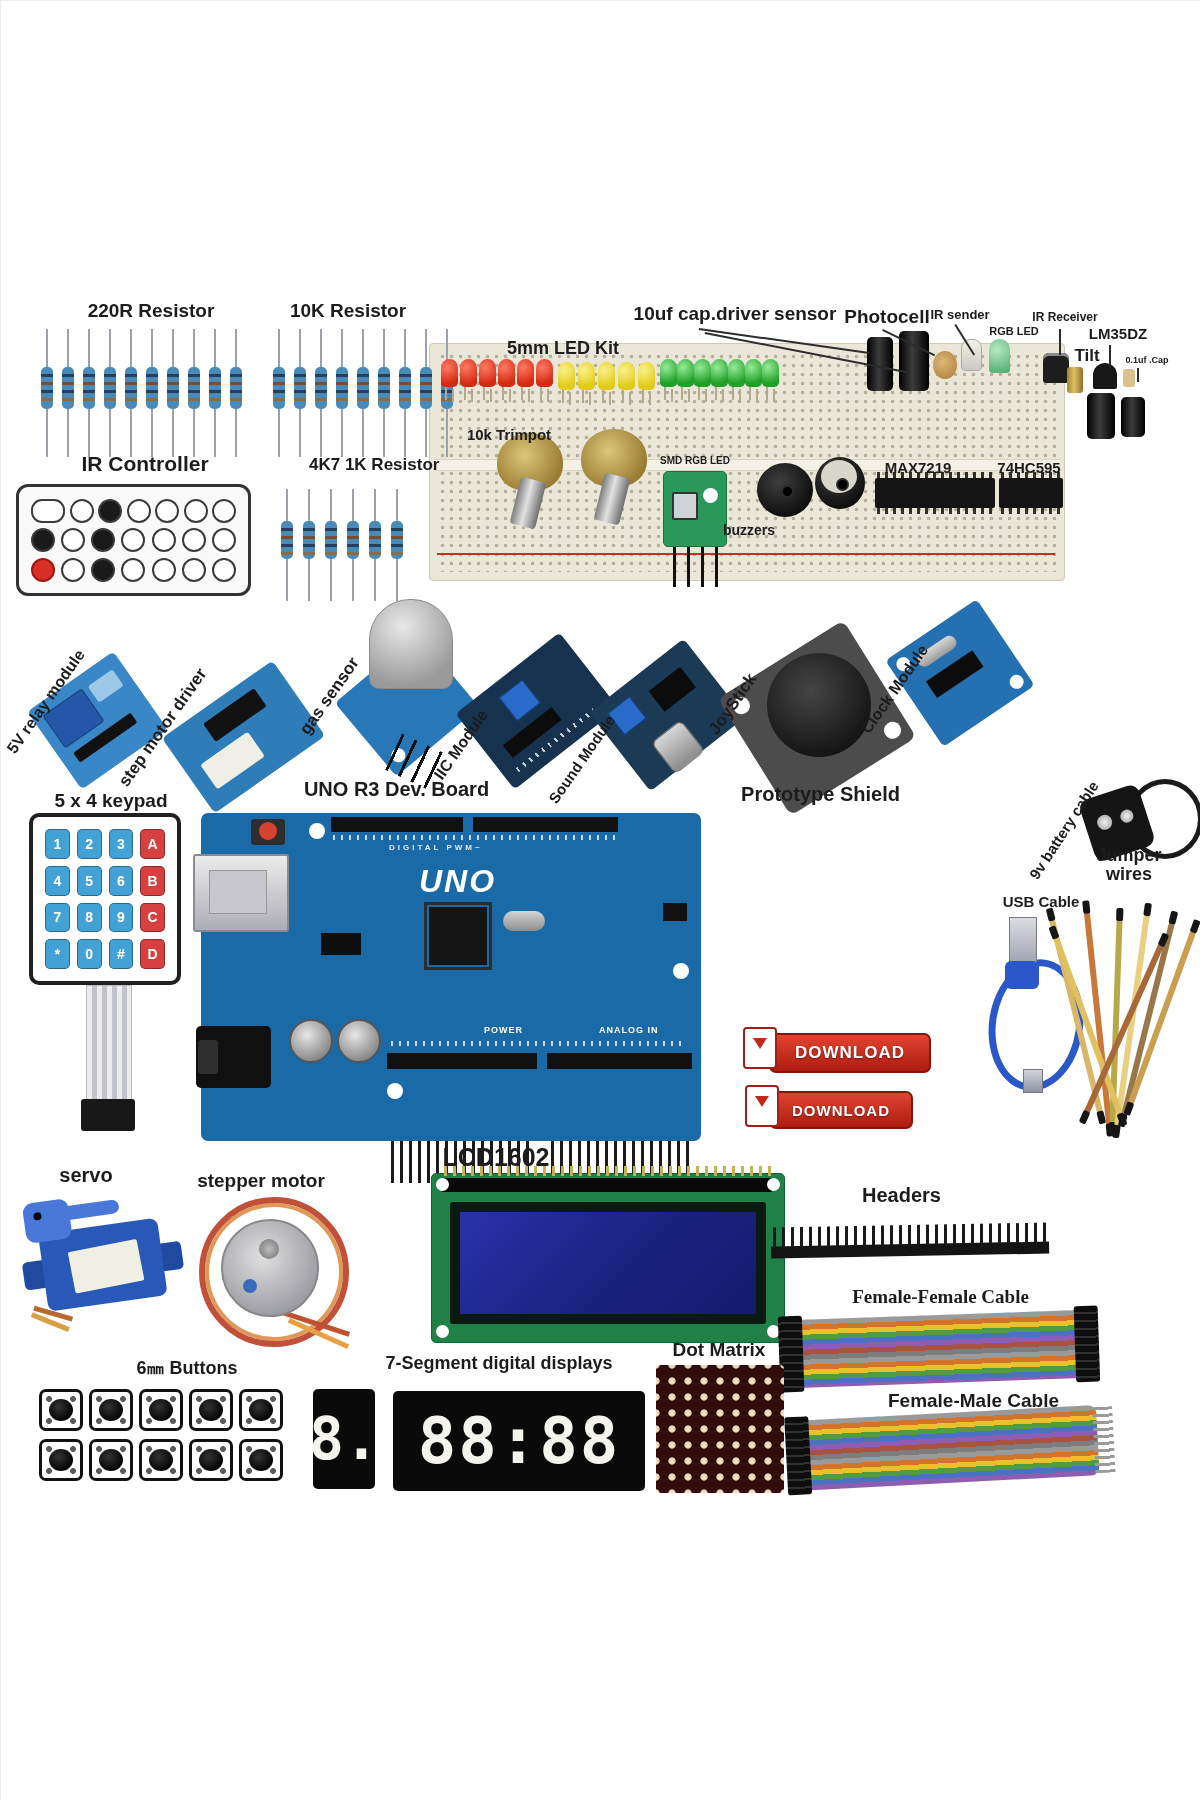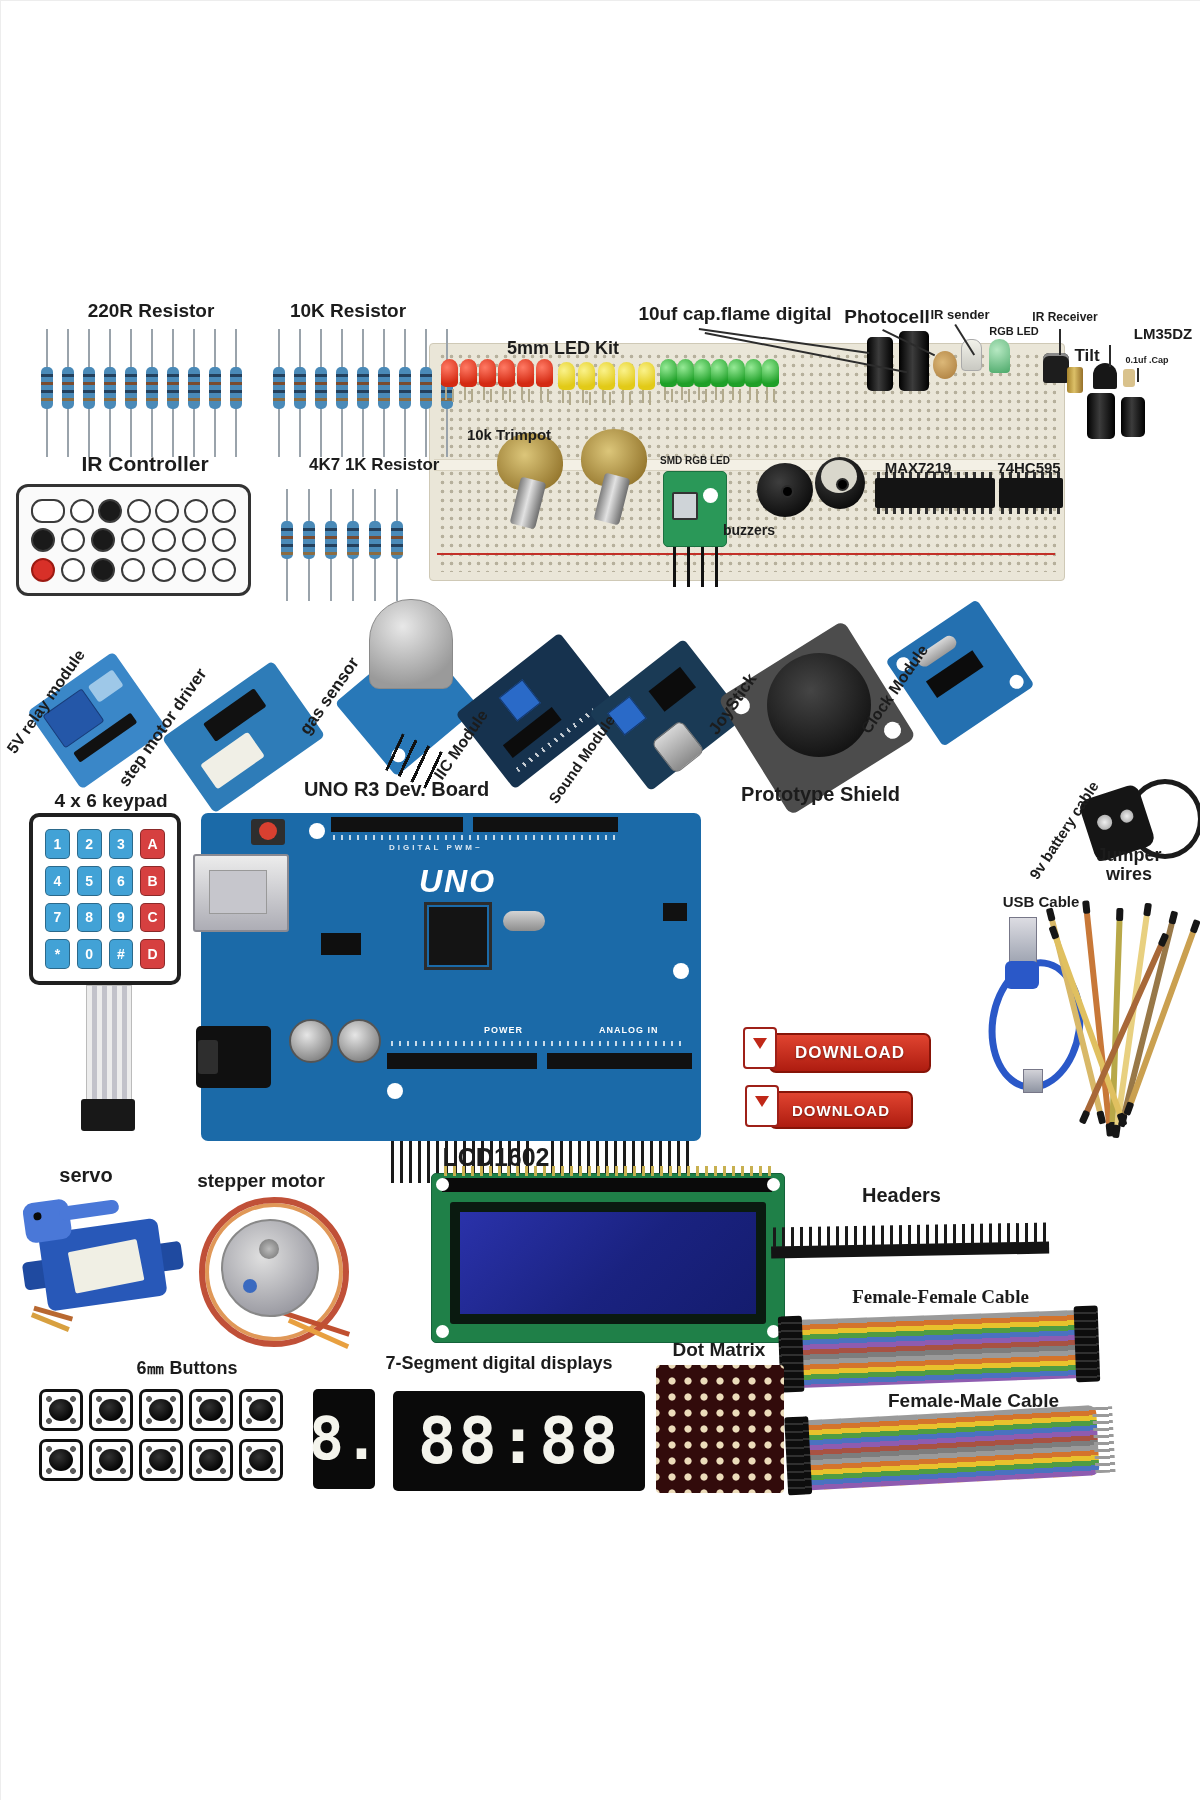--- a/index.html
+++ b/index.html
@@ -111,26 +111,26 @@
   .dashrow{position:absolute;background:repeating-linear-gradient(90deg,#fff 0 2px,rgba(0,0,0,0) 2px 8px);opacity:.75;z-index:5;}
 </style>
 </head>
 <body>
 
 <div id="canvas">
 
   <div class="lbl" style="left:75px;top:300px;width:150px;font-size:19px;">220R Resistor</div>
   <div class="lbl" style="left:272px;top:300px;width:150px;font-size:19px;">10K Resistor</div>
   <div class="lbl" style="left:492px;top:338px;width:140px;font-size:18px;">5mm LED Kit</div>
-  <div class="lbl" style="left:628px;top:303px;width:212px;font-size:19px;">10uf cap.flame digital</div>
+  <div class="lbl" style="left:628px;top:303px;width:212px;font-size:19px;">10uf cap.driver sensor</div>
   <div class="lbl" style="left:838px;top:306px;width:96px;font-size:19px;">Photocell</div>
   <div class="lbl" style="left:928px;top:307px;width:62px;font-size:13px;">IR sender</div>
   <div class="lbl" style="left:985px;top:325px;width:56px;font-size:11px;">RGB LED</div>
   <div class="lbl" style="left:1028px;top:310px;width:72px;font-size:12px;">IR Receiver</div>
-  <div class="lbl" style="left:1082px;top:325px;width:70px;font-size:15px;margin-left:45px;">LM35DZ</div>
+  <div class="lbl" style="left:1082px;top:325px;width:70px;font-size:15px;">LM35DZ</div>
   <div class="lbl" style="left:1062px;top:346px;width:48px;font-size:17px;">Tilt</div>
   <div class="lbl" style="left:1115px;top:355px;width:62px;font-size:9px;">0.1uf .Cap</div>
   <div class="lbl" style="left:458px;top:426px;width:100px;font-size:15px;">10k Trimpot</div>
   <div class="lbl" style="left:650px;top:455px;width:88px;font-size:10px;">SMD RGB LED</div>
   <div class="lbl" style="left:716px;top:522px;width:64px;font-size:14px;">buzzers</div>
   <div class="lbl" style="left:873px;top:459px;width:88px;font-size:15px;">MAX7219</div>
   <div class="lbl" style="left:991px;top:459px;width:74px;font-size:15px;">74HC595</div>
   <div class="lbl" style="left:58px;top:452px;width:172px;font-size:21px;">IR Controller</div>
   <div class="lbl" style="left:308px;top:455px;width:130px;font-size:17px;">4K7 1K Resistor</div>
 
@@ -261,21 +261,21 @@
     <div class="hole" style="left:6px;top:6px;width:14px;height:14px;"></div>
     <div class="hole" style="right:6px;bottom:6px;width:14px;height:14px;"></div>
   </div>
 
   <div class="abs" style="left:1085px;top:790px;width:62px;height:64px;background:#151515;border-radius:10px;transform:rotate(-18deg);z-index:4;">
     <div class="abs" style="left:12px;top:20px;width:15px;height:15px;background:radial-gradient(#efefef,#9a9a9a);border-radius:50%;"></div>
     <div class="abs" style="left:36px;top:22px;width:13px;height:13px;background:radial-gradient(#efefef,#9a9a9a);border-radius:50%;"></div>
   </div>
   <div class="abs" style="left:1126px;top:778px;width:66px;height:70px;border:5px solid #1b1b1b;border-radius:50%;z-index:3;"></div>
 
-  <div class="lbl" style="left:35px;top:790px;width:150px;font-size:19px;">4 x 6 keypad</div>
+  <div class="lbl" style="left:35px;top:790px;width:150px;font-size:19px;">5 x 4 keypad</div>
   <div class="lbl" style="left:278px;top:778px;width:235px;font-size:20px;">UNO R3 Dev. Board</div>
   <div class="lbl" style="left:712px;top:783px;width:215px;font-size:20px;">Prototype Shield</div>
   <div class="lbl" style="left:985px;top:893px;width:86px;font-size:15px;padding-left:12px;">USB Cable</div>
   <div class="lbl" style="left:1078px;top:845px;width:100px;font-size:18px;white-space:normal;">Jumper wires</div>
 
   <div class="keypad" style="left:28px;top:812px;width:152px;height:172px;">
     <span class="key b">1</span>
     <span class="key b">2</span>
     <span class="key b">3</span>
     <span class="key rk">A</span>

